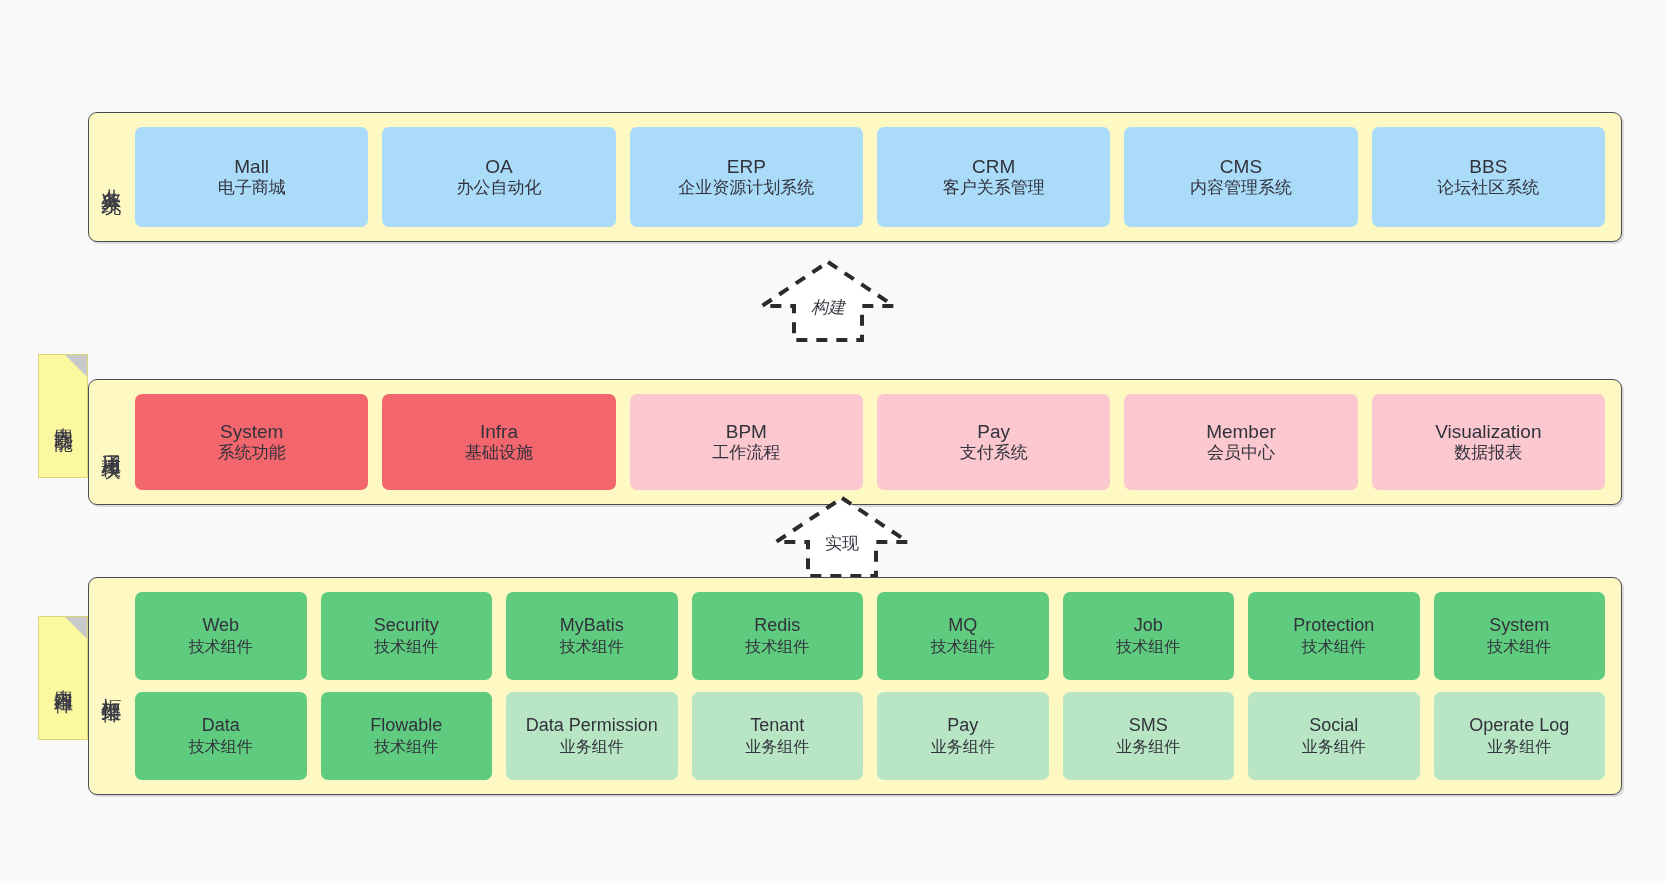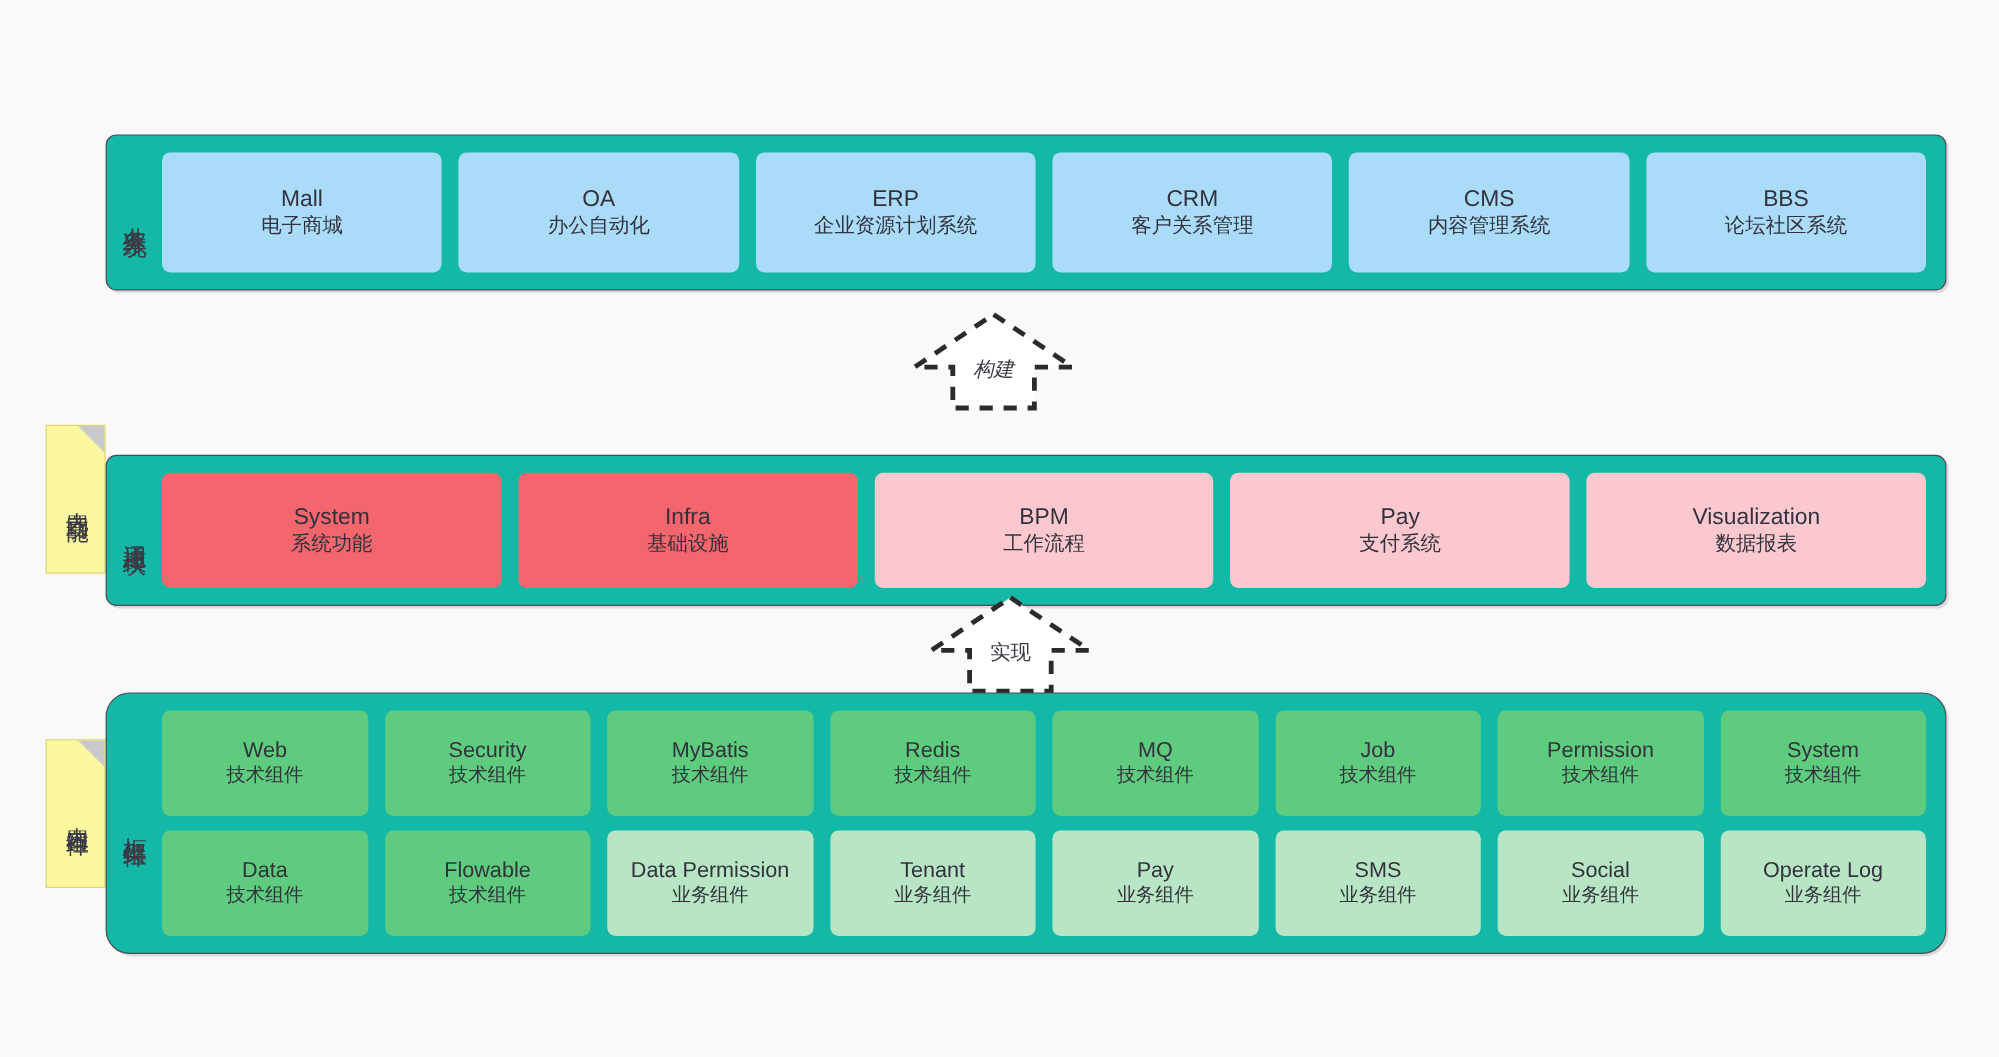--- a/index.html
+++ b/index.html
@@ -8,21 +8,21 @@
     width: 1666px; height: 881px;
     background: #f9f9f9;
     font-family: "Liberation Sans", "DejaVu Sans", sans-serif;
     overflow: hidden;
   }
   #stage { position: relative; width: 1666px; height: 881px; background: #f9f9f9; }
 
   
   .layer {
     position: absolute;
-    background: #14b8a6;
+    background: #fef9c3;
     border: 1.6px solid #4a4a55;
     border-radius: 9px;
     box-shadow: 2px 2px 0 rgba(0,0,0,0.12);
     display: flex;
     align-items: stretch;
   }
   .layer-title {
     flex: 0 0 auto;
     width: 44px;
     display: flex;
@@ -178,39 +178,43 @@
       </div>
       <div class="node c-pinklight">
         <span class="en">BPM</span>
         <span class="cn">工作流程</span>
       </div>
       <div class="node c-pinklight">
         <span class="en">Pay</span>
         <span class="cn">支付系统</span>
       </div>
       <div class="node c-pinklight">
+        <span class="en">Member</span>
+        <span class="cn">会员中心</span>
+      </div>
+      <div class="node c-pinklight">
         <span class="en">Visualization</span>
         <span class="cn">数据报表</span>
       </div>
     </div>
   </div>
 
   <div class="arrow" id="arrow-implement" style="left:772px; top:494px; width:140px; height:86px;font-family:Liberation Mono, monospace;">
     <svg width="140" height="86" viewBox="0 0 140 86">
       <path d="M70 4 L136 48 L104 48 L104 82 L36 82 L36 48 L4 48 Z" fill="#ffffff" stroke="#2b2b2b" stroke-width="4" stroke-dasharray="11 9" stroke-linejoin="miter"></path>
     </svg>
     <div class="alabel">实现</div>
   </div>
 
   <div class="note" id="note-framework" style="left:38px; top:616px; width:50px; height:124px;">
     <span class="fold"></span>
     <span>内置组件</span>
   </div>
 
-  <div class="layer" id="layer-framework" style="left:88px; top:577px; width:1534px; height:218px;border-radius:20px;">
+  <div class="layer" id="layer-framework" style="left:88px; top:577px; width:1534px; height:218px;">
     <div class="layer-title">框架组件</div>
     <div class="boxes two-row">
 
       <div class="row">
         <div class="node sm c-green">
           <span class="en">Web</span>
           <span class="cn">技术组件</span>
         </div>
         <div class="node sm c-green">
           <span class="en">Security</span>
@@ -226,21 +230,21 @@
         </div>
         <div class="node sm c-green">
           <span class="en">MQ</span>
           <span class="cn">技术组件</span>
         </div>
         <div class="node sm c-green">
           <span class="en">Job</span>
           <span class="cn">技术组件</span>
         </div>
         <div class="node sm c-green">
-          <span class="en">Permission</span>
+          <span class="en">Protection</span>
           <span class="cn">技术组件</span>
         </div>
         <div class="node sm c-green">
           <span class="en">System</span>
           <span class="cn">技术组件</span>
         </div>
       </div>
 
       <div class="row">
         <div class="node sm c-green">

